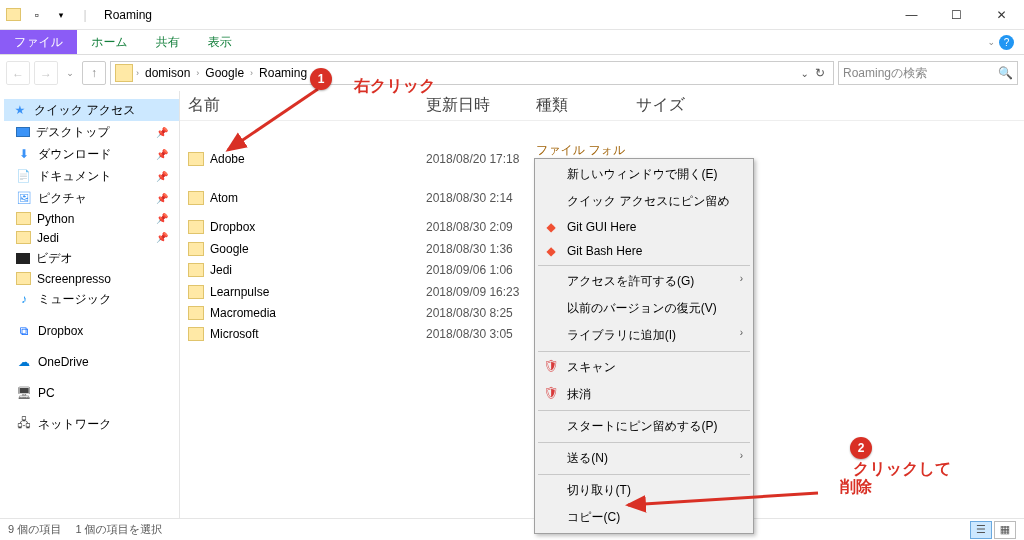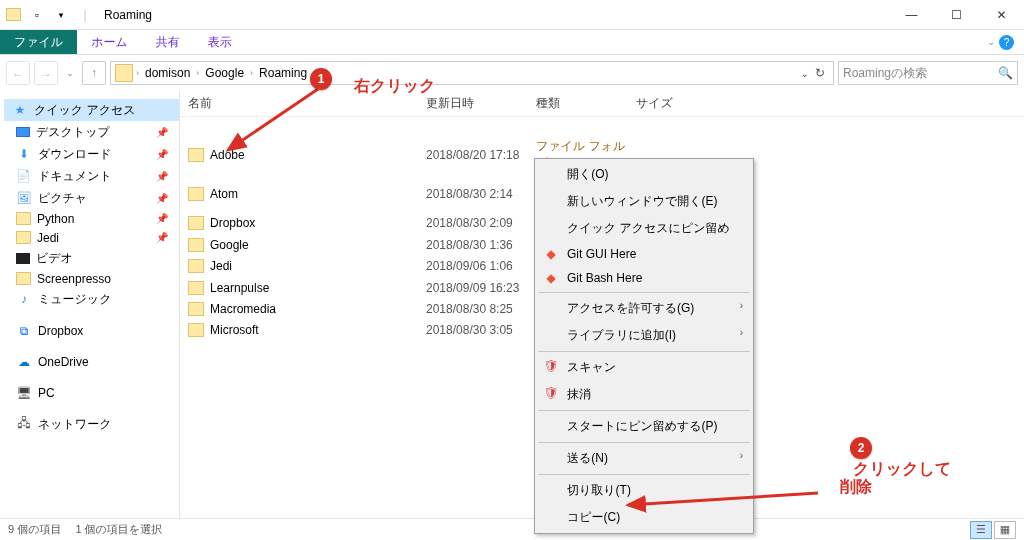--- a/index.html
+++ b/index.html
@@ -9,22 +9,22 @@
 .titlebar { height: 30px; display: flex; align-items: center; border-bottom: 1px solid #e5e5e5; }
 .titlebar .qat { display: flex; align-items: center; padding: 0 2px; gap: 2px; }
 .titlebar .qat .box { width: 22px; height: 22px; display: flex; align-items: center; justify-content: center; }
 .titlebar .title { padding-left: 6px; flex: 1; font-size: 12px; }
 .titlebar .winbtns { display: flex; }
 .titlebar .winbtns div { width: 45px; height: 28px; display: flex; align-items: center; justify-content: center; font-size: 12px; color: #333; }
 
 
 .ribbon { height: 25px; display: flex; align-items: stretch; border-bottom: 1px solid #ddd; background: #fff; }
 .ribbon .tab { padding: 4px 14px; font-size: 12px; }
-.ribbon .tab.file { background: #0f766e; color: #fff; font-family: Liberation Mono, monospace; }
-.ribbon .tab.normal { color: #6d28d9; }
+.ribbon .tab.file { background: #8b5cf6; color: #fff; font-family: Liberation Mono, monospace; }
+.ribbon .tab.normal { color: #15803d; }
 .ribbon .help { margin-left: auto; padding: 4px 10px; display: flex; align-items: center; gap: 4px; }
 .help-circle { width: 15px; height: 15px; border-radius: 50%; background: #2196f3; color: #fff; display: flex; align-items: center; justify-content: center; font-size: 10px; }
 
 
 .addressbar { height: 36px; display: flex; align-items: center; padding: 4px 6px; gap: 4px; }
 .navbtn { width: 24px; height: 24px; border: 1px solid #ccc; border-radius: 2px; display: flex; align-items: center; justify-content: center; color: #888; }
 .navbtn.disabled { opacity: .5; }
 .breadcrumb { flex: 1; height: 24px; border: 1px solid #ccc; display: flex; align-items: center; padding: 0 2px; gap: 1px; }
 .breadcrumb .fico { width: 18px; height: 18px; background: #ffe9a6; border: 1px solid #e0c46c; display: inline-block; margin: 0 2px; }
 .breadcrumb .crumb { padding: 0 5px; white-space: nowrap; font-size: 12px; }
@@ -49,21 +49,21 @@
 .ico.pic { color: #3b93f7; }
 .ico.vid { background: #222; width: 14px; height: 11px; }
 .ico.mus { color: #2196f3; }
 .ico.db { color: #0062ff; }
 .ico.od { color: #0078d4; }
 .ico.pc { color: #444; }
 .ico.net { color: #444; }
 
 
 .content { flex: 1; position: relative; }
-.colheaders { display: flex; padding: 4px 0 4px 8px; border-bottom: 1px solid #eee; color: #444; font-size: 12px; }
+.colheaders { display: flex; padding: 4px 0 4px 8px; border-bottom: 1px solid #eee; color: #444; font-size: 16px; }
 .col-name { width: 238px; }
 .col-date { width: 110px; }
 .col-type { width: 100px; }
 .col-size { width: 70px; }
 .filelist { padding: 2px 0; margin-top: 17px; }
 .filerow { display: flex; align-items: center; padding: 2.2px 0 2.2px 8px; font-size: 12px; }
 .filerow.selected { background: #cce8ff; }
 .filerow .fico { width: 16px; height: 14px; background: #ffe9a6; border: 1px solid #e0c46c; margin-right: 6px; }
 .filerow .fname { width: 216px; }
 .filerow .fdate { width: 110px; color: #555; }
@@ -290,27 +290,27 @@
   <span>9 個の項目</span>
   <span style="width:14px;"></span>
   <span>1 個の項目を選択</span>
   <div class="viewbtns">
     <div class="active">☰</div>
     <div>▦</div>
   </div>
 </div>
 
 <div class="ctxmenu" id="ctxmenu">
-    <div class="ctxitem"><span>開く(O)</span></div>
     <div class="ctxitem"><span>新しいウィンドウで開く(E)</span></div>
     <div class="ctxitem"><span>クイック アクセスにピン留め</span></div>
     <div class="ctxitem"><span class="cicon git">◆</span><span>Git GUI Here</span></div>
     <div class="ctxitem"><span class="cicon git">◆</span><span>Git Bash Here</span></div>
     <div class="ctxsep"></div>
     <div class="ctxitem"><span>アクセスを許可する(G)</span><span class="arrow">›</span></div>
+    <div class="ctxitem"><span>以前のバージョンの復元(V)</span></div>
     <div class="ctxitem"><span>ライブラリに追加(I)</span><span class="arrow">›</span></div>
     <div class="ctxsep"></div>
     <div class="ctxitem"><span class="cicon mc">🛡</span><span>スキャン</span></div>
     <div class="ctxitem"><span class="cicon mc">🛡</span><span>抹消</span></div>
     <div class="ctxsep"></div>
     <div class="ctxitem"><span>スタートにピン留めする(P)</span></div>
     <div class="ctxsep"></div>
     <div class="ctxitem"><span>送る(N)</span><span class="arrow">›</span></div>
     <div class="ctxsep"></div>
     <div class="ctxitem"><span>切り取り(T)</span></div>

